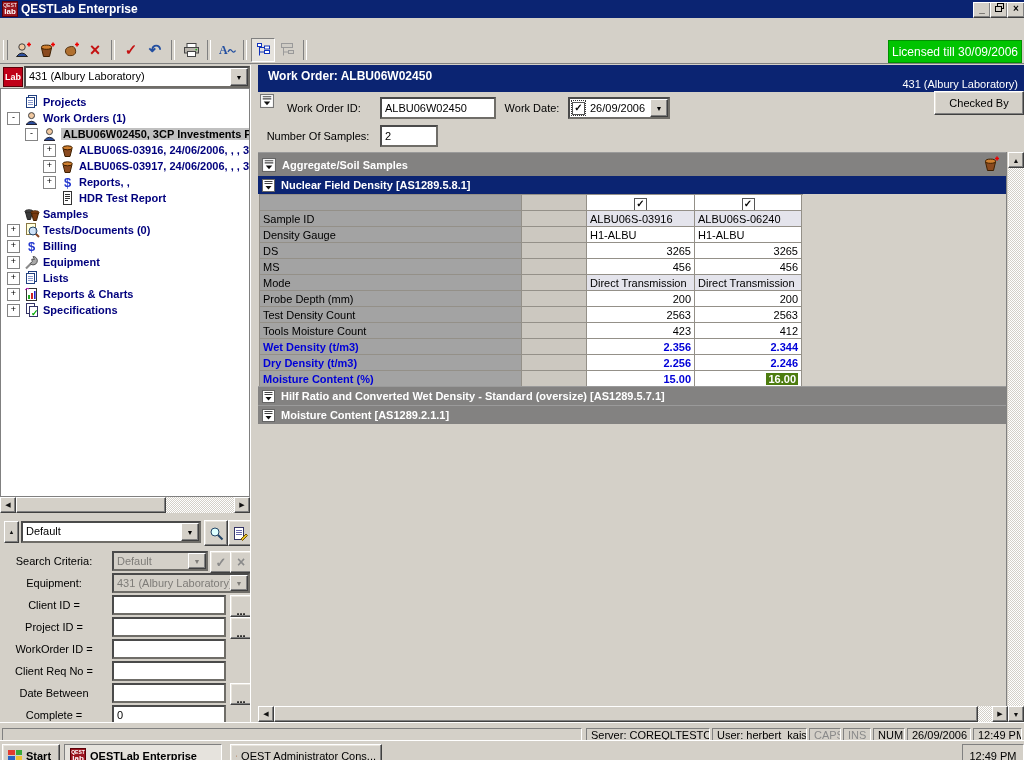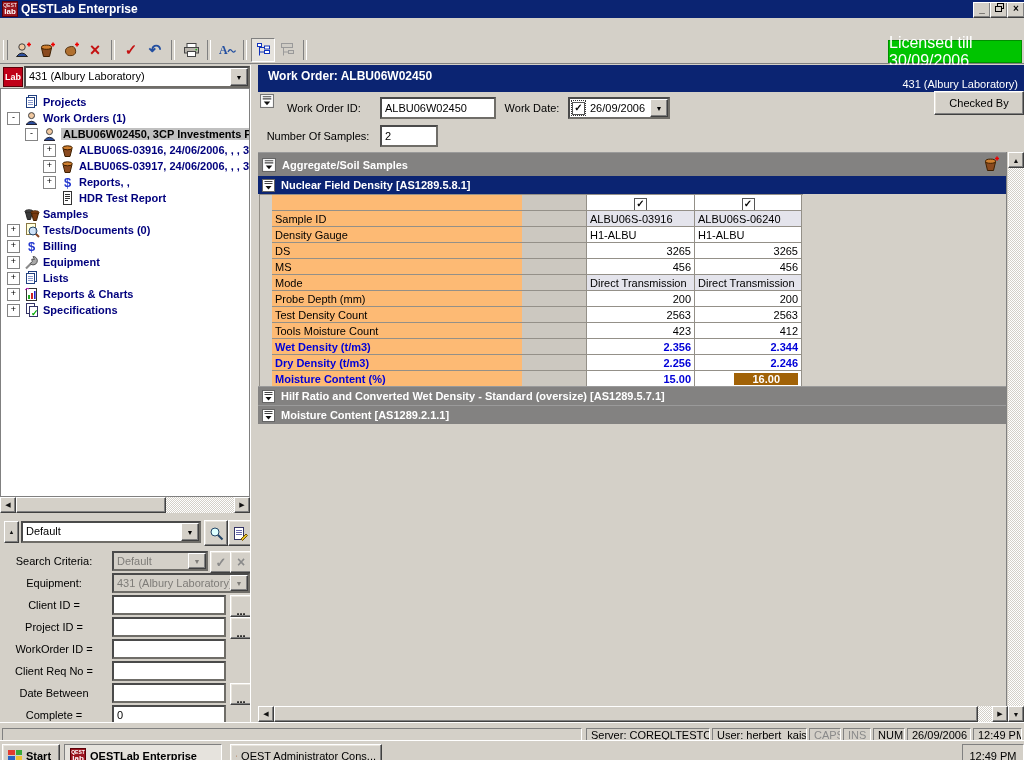--- a/index.html
+++ b/index.html
@@ -29,21 +29,21 @@
   .mitem{display:inline-block;padding:2px 8px}
   .mitem::first-letter{text-decoration:underline}
   .toolbar{left:0;top:37px;width:1024px;height:26px;background:#d4d0c8;display:flex;
            align-items:center;border-bottom:1px solid #808080}
   .tgrip{width:3px;height:20px;border-left:1px solid #fff;border-right:1px solid #808080;margin:0 3px}
   .tbtn{width:24px;height:24px;display:flex;align-items:center;justify-content:center}
   .tbtn.pressed{border:1px solid;border-color:#808080 #fff #fff #808080;
           background-color:#e6e3dd;width:22px;height:22px}
   .tsep{width:2px;height:20px;border-left:1px solid #808080;border-right:1px solid #fff;margin:0 4px}
   .license{position:absolute;left:888px;top:40px;width:132px;height:21px;background:#00c400;
-           color:#fff;font-size:16px;display:flex;align-items:center;justify-content:center;
+           color:#fff;font-size:12px;display:flex;align-items:center;justify-content:center;
            border:1px solid #009000}
   
   .labico{position:absolute;left:3px;top:67px;width:18px;height:18px;background:#c00018;
           color:#fff;font-size:9px;font-weight:bold;display:flex;align-items:center;
           justify-content:center;border:1px solid #5a0008}
   .combo{display:flex;align-items:stretch;background:#fff;border:2px solid;
          border-color:#4a4a4a #6f6d68 #6f6d68 #4a4a4a;box-sizing:border-box}
   .combo .ctext{flex:1;padding:2px 3px;white-space:nowrap;overflow:hidden}
   .combo .carrow{width:16px;background:#d4d0c8;border:1px solid;
          border-color:#fff #404040 #404040 #fff;box-shadow:inset -1px -1px 0 #808080;
@@ -85,29 +85,29 @@
   .hdr-ico{margin:0 6px 0 4px;flex:none;display:inline-flex}
   .cb{display:inline-block;width:11px;height:11px;background:#fff;border:1px solid #555;
       font-size:10px;line-height:10px;text-align:center;font-weight:bold;color:#000}
   
   .nfd{position:absolute;left:259px;top:194px;width:543px;height:192px;
        border-top:1px solid #949088;border-left:1px solid #949088;box-sizing:content-box}
   .trow{position:absolute;left:0;width:542px;height:16px}
   .c{position:absolute;top:0;height:16px;box-sizing:border-box;
      border-right:1px solid #949088;border-bottom:1px solid #949088;
      font-size:11px;line-height:14px;padding:1px 3px;overflow:hidden;white-space:nowrap}
-  .c.lab{left:12px;width:262px;background:#fdba74}
+  .c.lab{left:0;width:262px;background:#a3a3a3}
   .c.gap{left:262px;width:65px;background:#ccc8c0}
   .c.v1{left:327px;width:108px;background:#fff}
   .c.v2{left:435px;width:107px;background:#fff}
   .c.num{text-align:right}
   .c.tint{background:#e4e4ec}
   .c.blue{color:#0000d8;font-weight:bold}
   .c.center{text-align:center;padding-top:1px}
-  .sel-val{background:#a16207;color:#fff;padding:0 18px}
+  .sel-val{background:#4d7c0f;color:#fff;padding:0 2px}
   
   .statusbar{position:absolute;left:0;top:722px;width:1024px;height:18px;
              background:#d4d0c8;border-top:1px solid #fff}
   .sseg{position:absolute;top:5px;height:14px;border:1px solid;
         border-color:#808080 #fff #fff #808080;padding:0 4px;line-height:12px;
         overflow:hidden;white-space:nowrap;box-sizing:border-box}
   .taskbar{position:absolute;left:0;top:740px;width:1024px;height:28px;background:#d4d0c8;
            border-top:1px solid #fff}
   .task{position:absolute;top:3px;height:23px;display:flex;align-items:center;gap:4px;
         padding:0 5px;box-sizing:border-box;white-space:nowrap;overflow:hidden}

